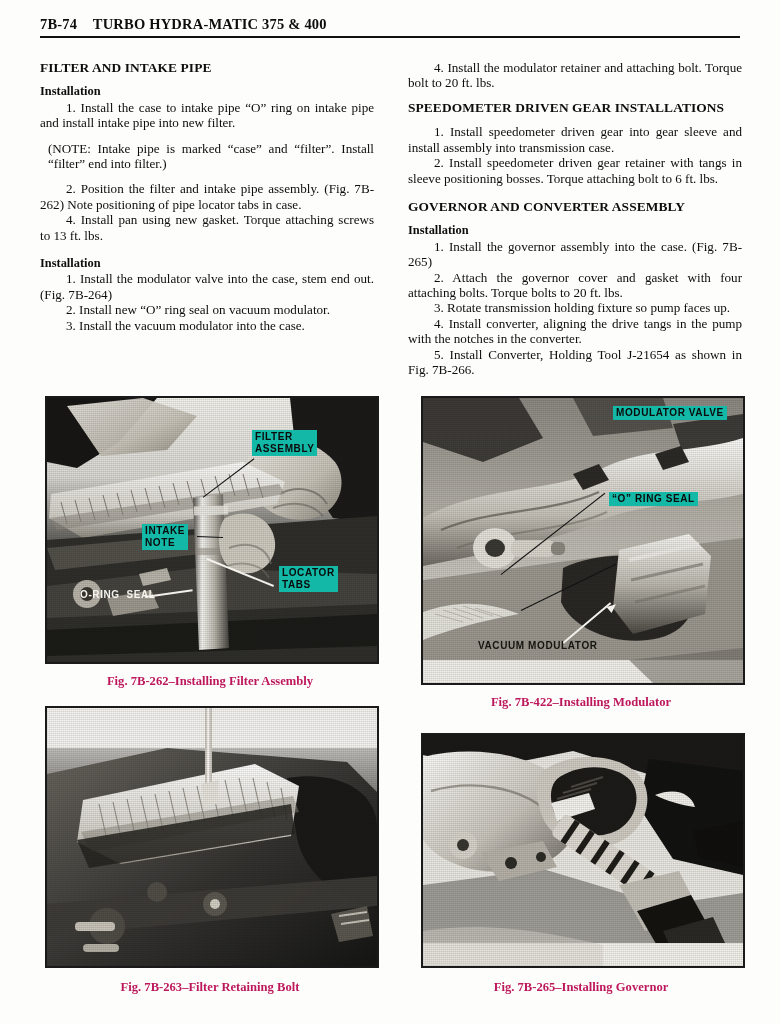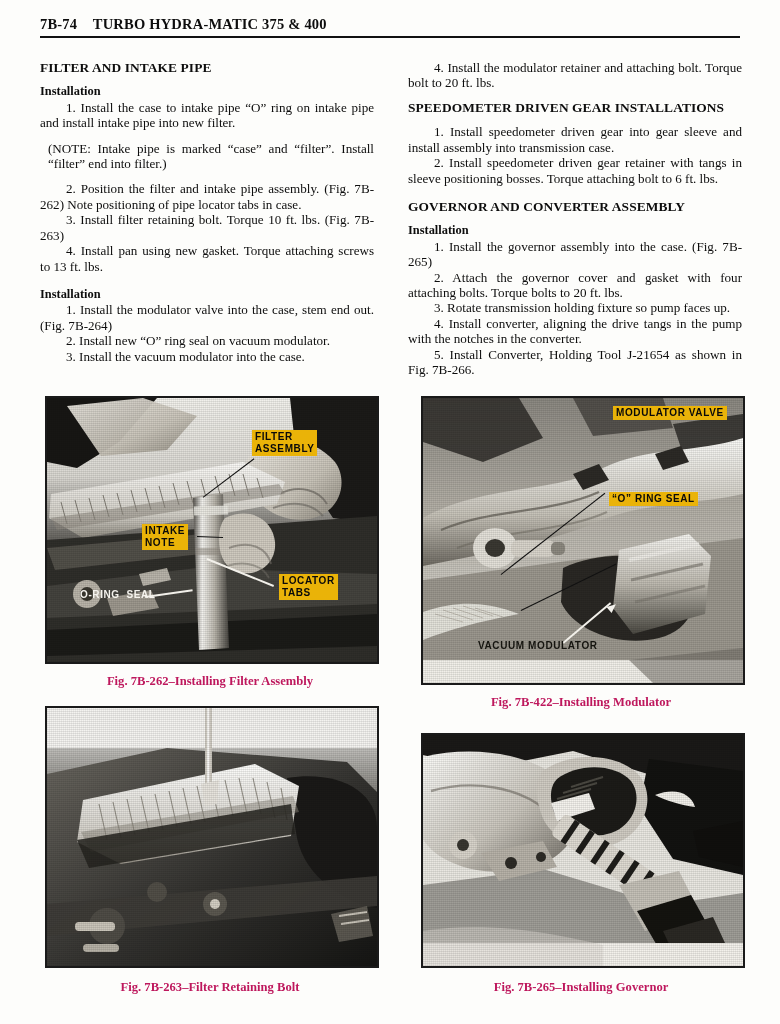--- a/index.html
+++ b/index.html
@@ -133,21 +133,21 @@
       repeating-linear-gradient(0deg, rgba(0,0,0,0.16) 0 1px, rgba(255,255,255,0.05) 1px 2px),
       repeating-linear-gradient(90deg, rgba(0,0,0,0.10) 0 1px, rgba(255,255,255,0.04) 1px 2px);
     opacity: 0.5;
     mix-blend-mode: multiply;
     pointer-events: none;
   }
 
   
   .callout {
     position: absolute;
-    background: #eab308;
+    background: #14b8a6;
     color: #0a0a0a;
     font-family: "Liberation Sans", sans-serif;
     font-size: 10px;
     font-weight: 700;
     letter-spacing: 0.6px;
     line-height: 1.18;
     padding: 1px 3px;
     white-space: pre;
     z-index: 6;
   }
@@ -190,21 +190,20 @@
   </div>
 
   <div class="cols">
 
     <div class="col col-left">
       <h2 class="sec">FILTER AND INTAKE PIPE</h2>
       <h3 class="sub">Installation</h3>
       <p class="para">1. Install the case to intake pipe “O” ring on intake pipe and install intake pipe into new filter.</p>
       <p class="para noindent gap-before">(NOTE: Intake pipe is marked “case” and “filter”. Install “filter” end into filter.)</p>
       <p class="para gap-before">2. Position the filter and intake pipe assembly. (Fig. 7B-262) Note positioning of pipe locator tabs in case.</p>
-      <p class="para">3. Install filter retaining bolt. Torque 10 ft. lbs. (Fig. 7B-263)</p>
       <p class="para">4. Install pan using new gasket. Torque attaching screws to 13 ft. lbs.</p>
       <div class="sec-gap"></div>
       <h3 class="sub">Installation</h3>
       <p class="para">1. Install the modulator valve into the case, stem end out. (Fig. 7B-264)</p>
       <p class="para">2. Install new “O” ring seal on vacuum modulator.</p>
       <p class="para">3. Install the vacuum modulator into the case.</p>
     </div>
 
     <div class="col col-right">
       <p class="para">4. Install the modulator retainer and attaching bolt. Torque bolt to 20 ft. lbs.</p>
@@ -302,21 +301,21 @@
 
       <div class="leader" style="left:207px; top:60px; width:64px; transform:rotate(143deg);"></div>
       <div class="callout" style="left:205px; top:32px;">FILTER
 ASSEMBLY</div>
 
       <div class="leader" style="left:150px; top:138px; width:26px; transform:rotate(2deg);"></div>
       <div class="callout" style="left:95px; top:126px;">INTAKE
 NOTE</div>
 
       <div class="leader-white" style="left:160px; top:160px; width:72px; transform:rotate(22deg);"></div>
-      <div class="callout" style="left:232px; top:176px;">LOCATOR
+      <div class="callout" style="left:232px; top:168px;">LOCATOR
 TABS</div>
 
       <div class="leader-white" style="left:98px; top:198px; width:48px; transform:rotate(-8deg);"></div>
       <div class="callout plain" style="left:30px; top:190px; color:#f5f3ee;">O-RING  SEAL</div>
     </div>
   </div>
   <div class="caption" id="cap-262">Fig. 7B-262–Installing Filter Assembly</div>
 
   <div class="fig" id="fig-263">
     <div class="fig-inner">

